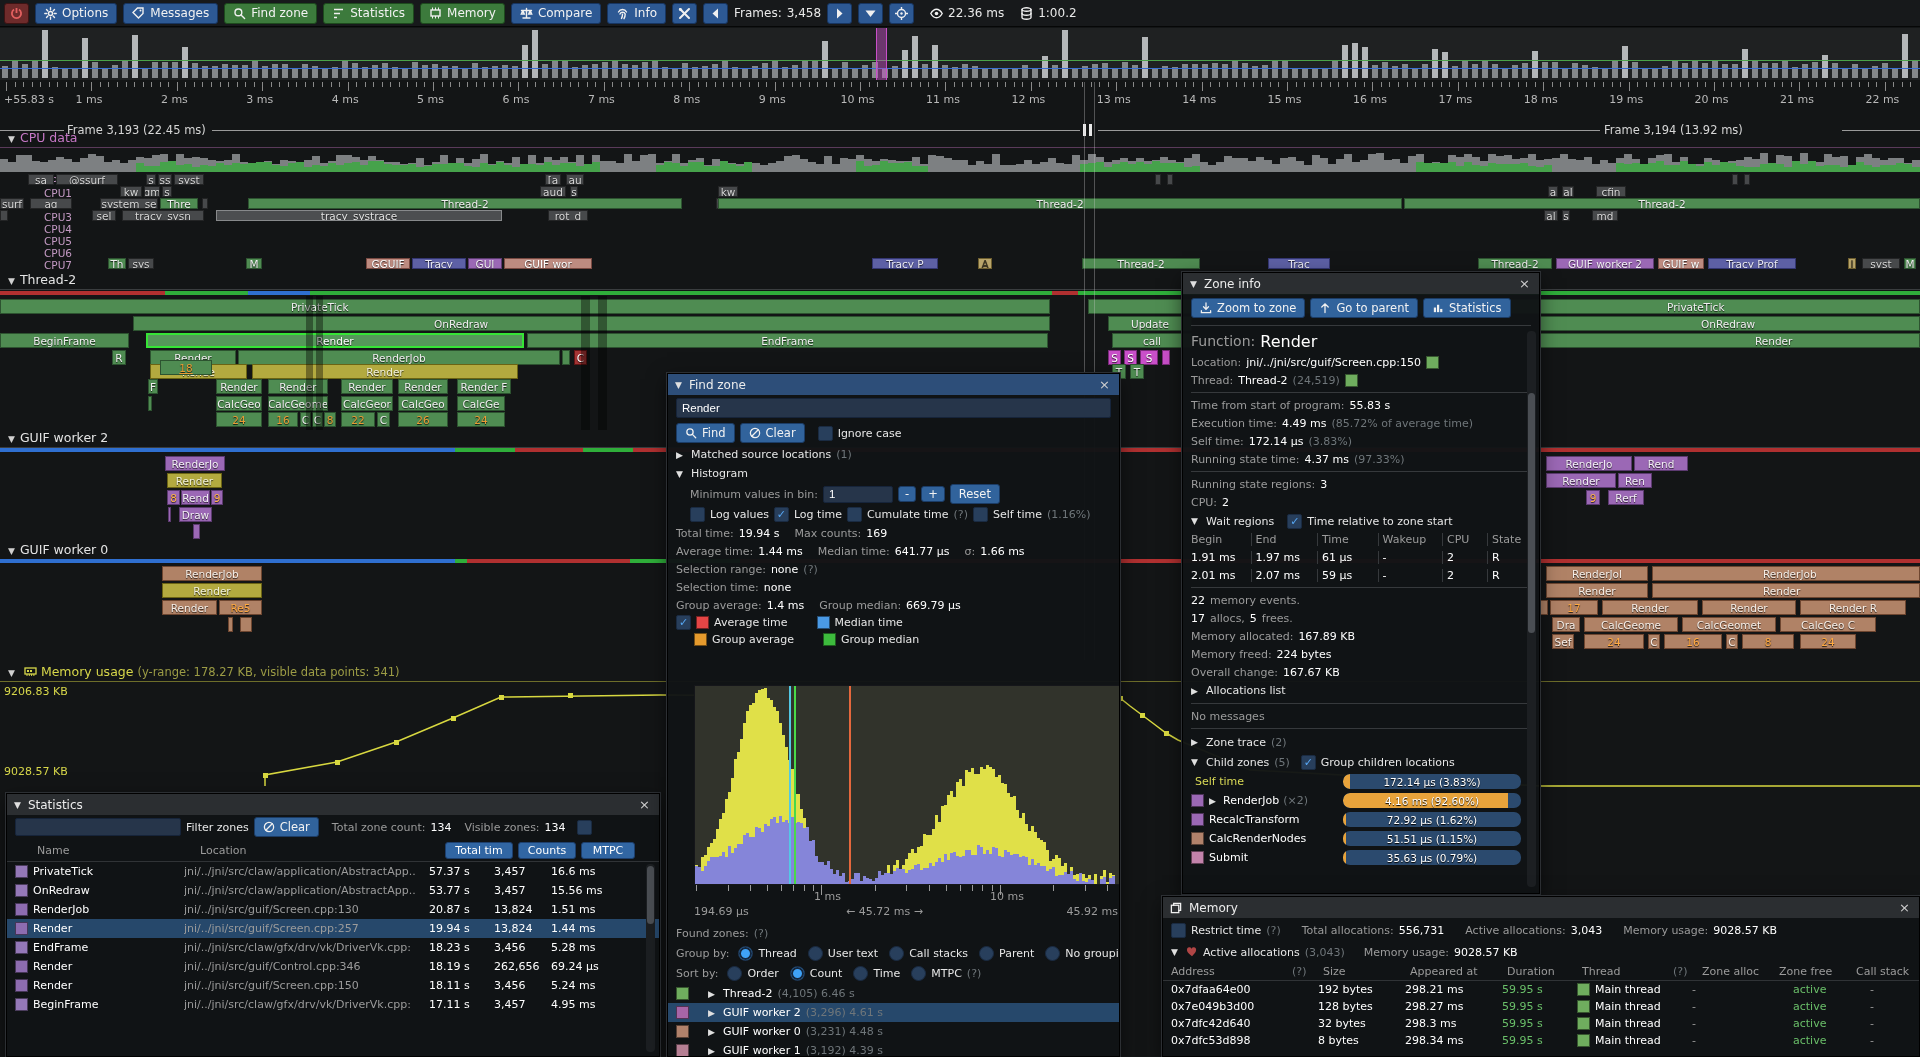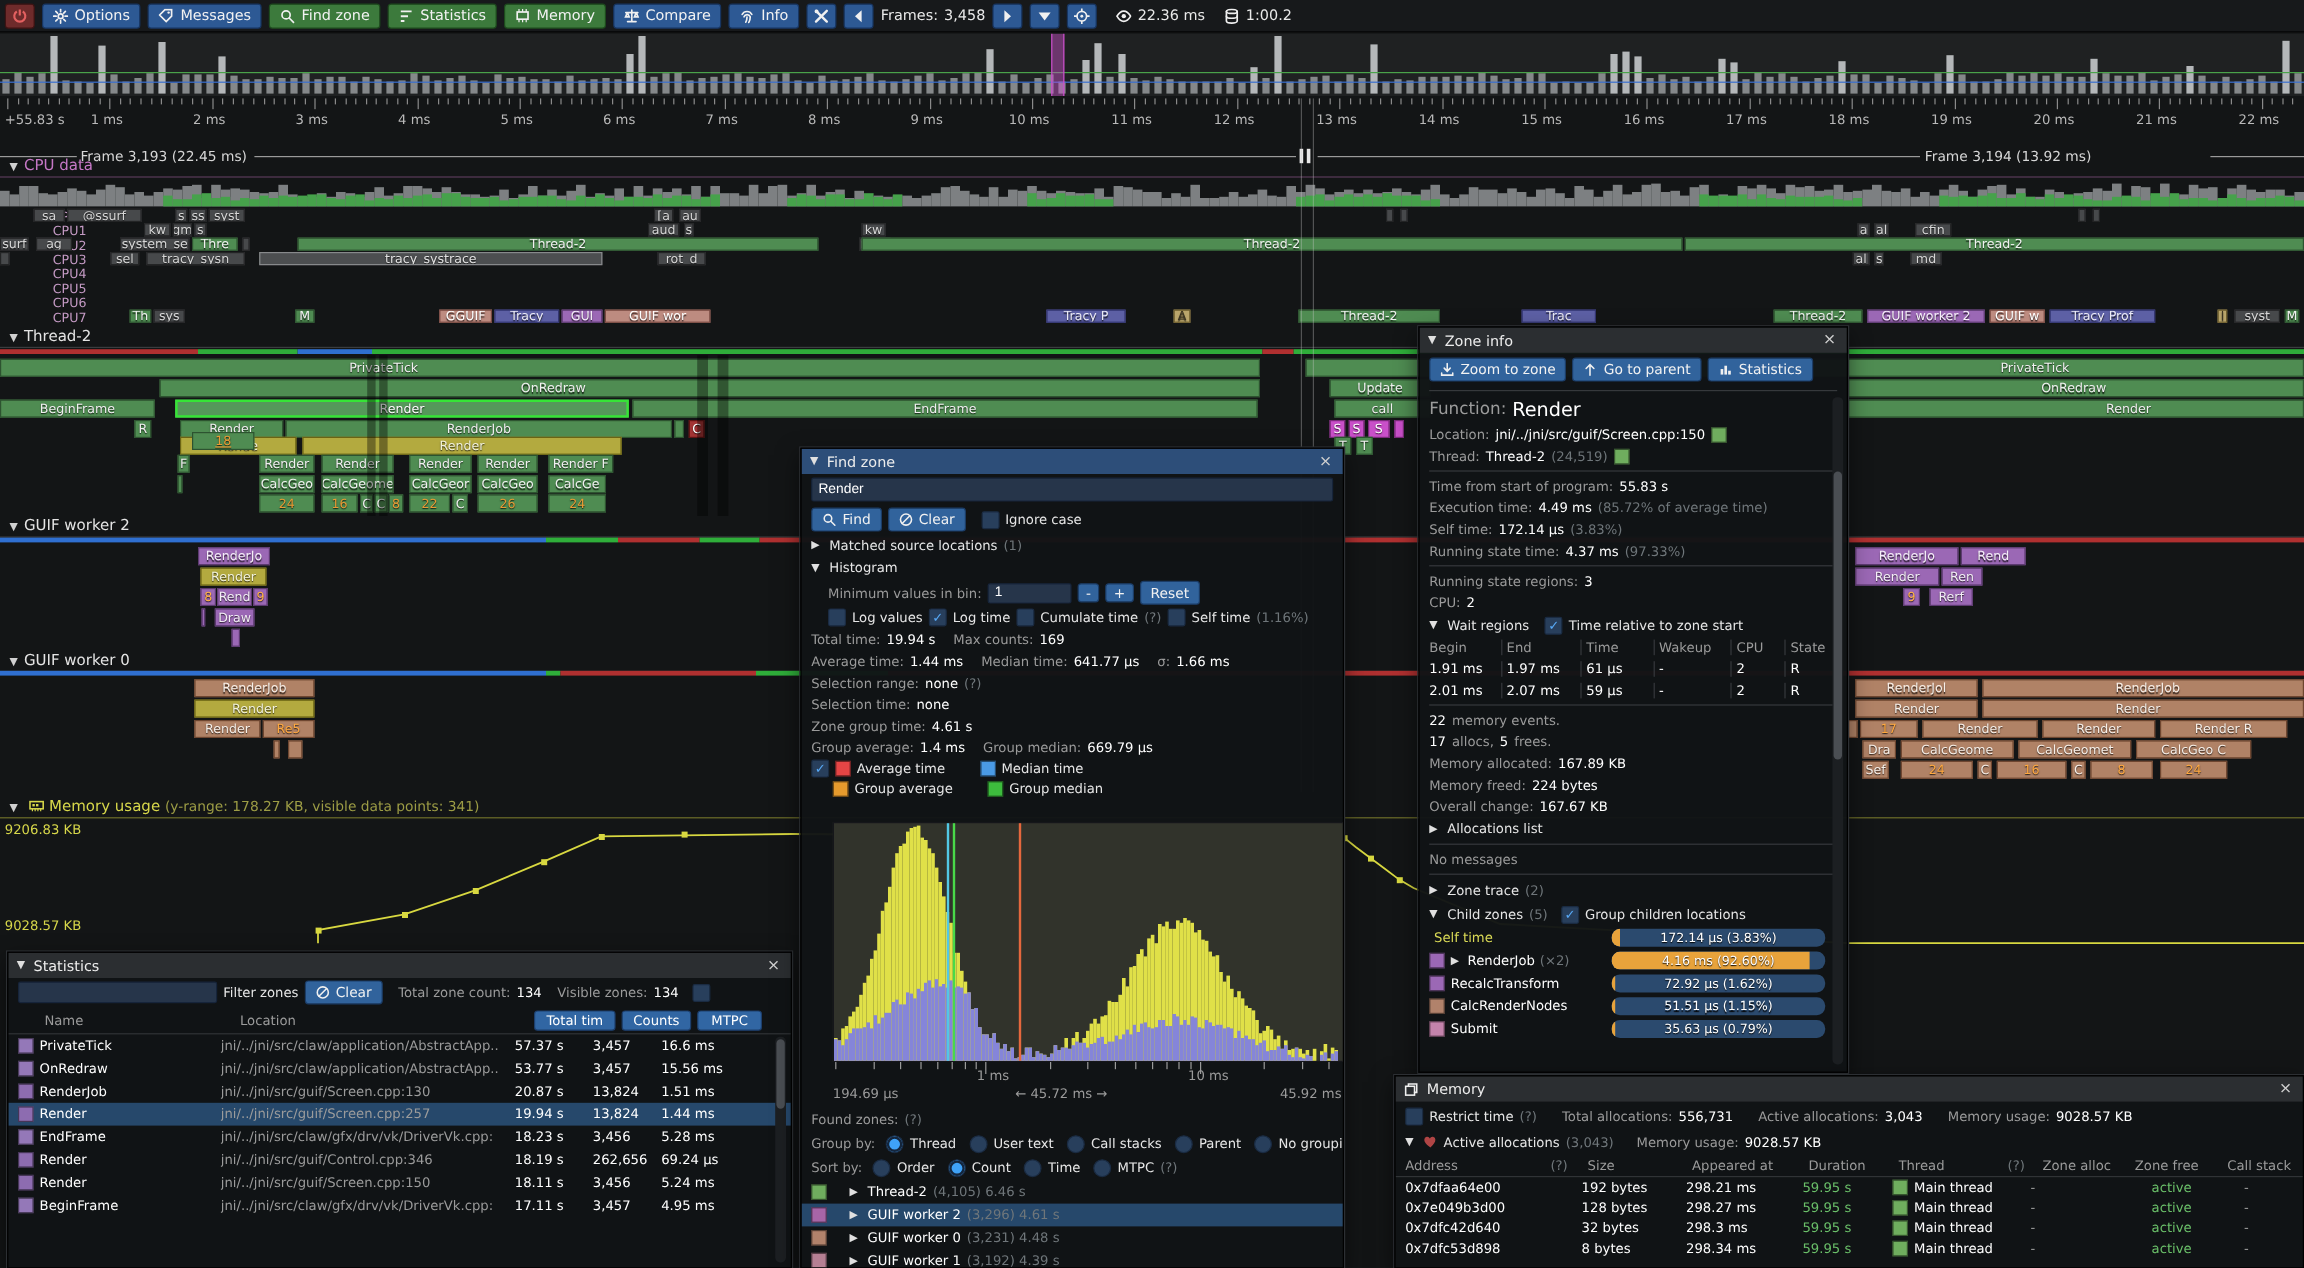--- a/index.html
+++ b/index.html
@@ -1116,21 +1116,21 @@
     <div class="zone z-x" style="left: 1562px; top: 186px; width: 12px; height: 11px;">
       <span>al</span>
     </div>
     <div class="zone z-x" style="left: 1596px; top: 186px; width: 30px; height: 11px;">
       <span>cfin</span>
     </div>
     <div class="cpu-label" style="top: 199px;">CPU2</div>
     <div class="zone z-x" style="left: 0px; top: 198px; width: 24px; height: 11px;">
       <span>surf</span>
     </div>
-    <div class="zone z-x" style="left: 30px; top: 198px; width: 30px; height: 11px; justify-content: center;">
+    <div class="zone z-x" style="left: 30px; top: 198px; width: 42px; height: 11px; justify-content: center;">
       <span>ag</span>
     </div>
     <div class="zone z-x" style="left: 100px; top: 198px; width: 58px; height: 11px;">
       <span>system_se</span>
     </div>
     <div class="zone z-g" style="left: 160px; top: 198px; width: 38px; height: 11px;">
       <span>Thre</span>
     </div>
     <div class="zone z-x" style="left: 202px; top: 198px; width: 6px; height: 11px;"></div>
     <div class="zone z-g" style="left: 248px; top: 198px; width: 434px; height: 11px;">
@@ -1699,24 +1699,20 @@
       <span class="val">1.66 ms</span>
     </div>
   <div class="row" style="height:18px">
       <span class="lbl">Selection range:</span>
       <span class="val">none</span>
       <span class="hint">(?)</span>
     </div>
   <div class="row" style="height:18px">
       <span class="lbl">Selection time:</span>
       <span class="val">none</span>
-    </div>
-  <div class="row" style="height:18px">
-      <span class="lbl">Zone group time:</span>
-      <span class="val">4.61 s</span>
     </div>
   <div class="row" style="height:18px">
       <span class="lbl">Group average:</span>
       <span class="val">1.4 ms</span>
       <span class="lbl" style="margin-left:10px">Group median:</span>
       <span class="val">669.79 µs</span>
     </div>
   <div class="row" style="height:17px">
     <span class="chk">✓</span>
     <span class="sq" id="leg0" style="background: rgb(229, 69, 69);"></span>

